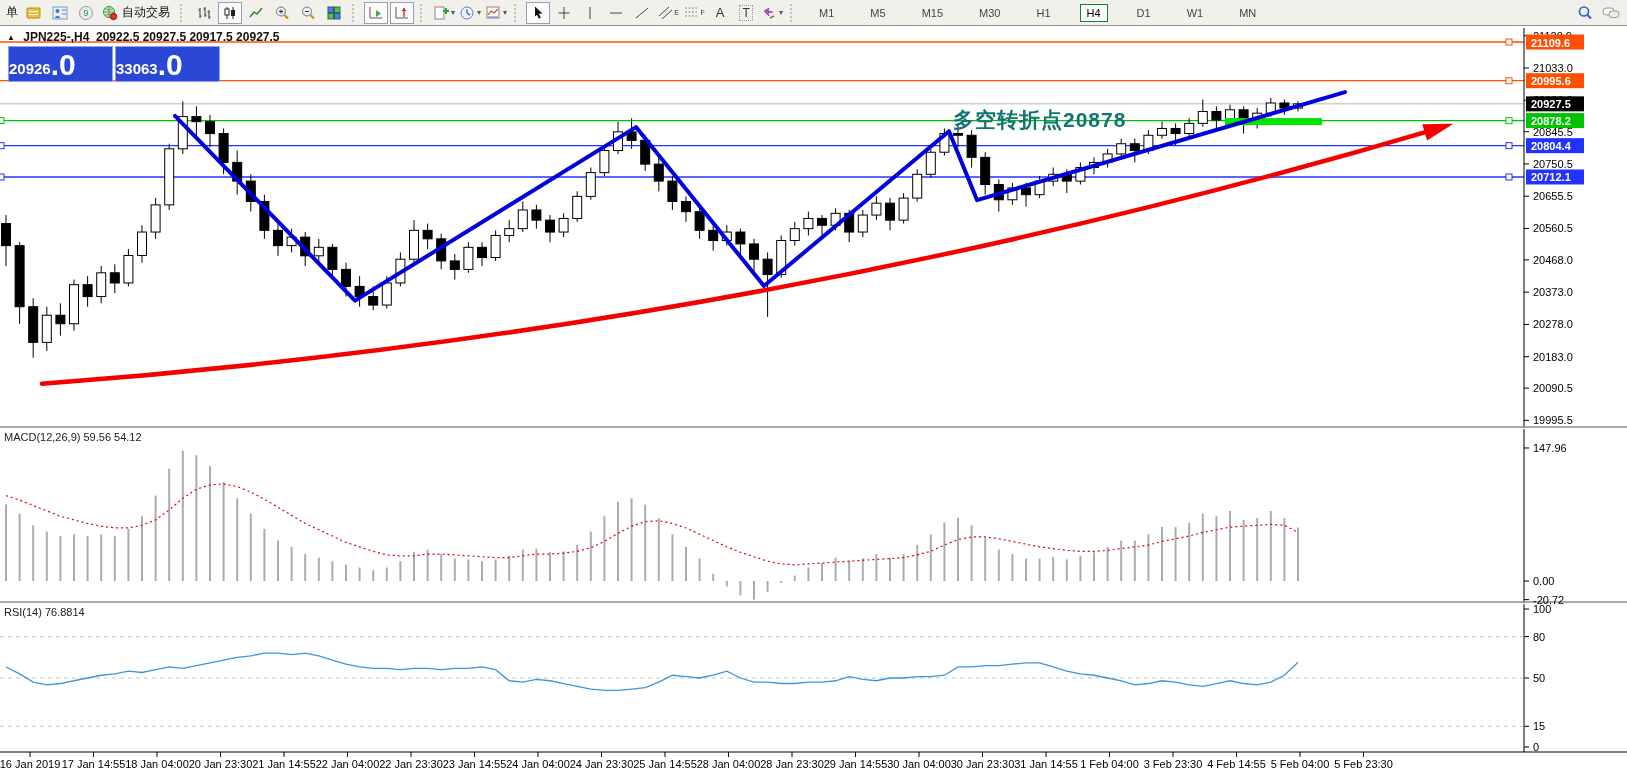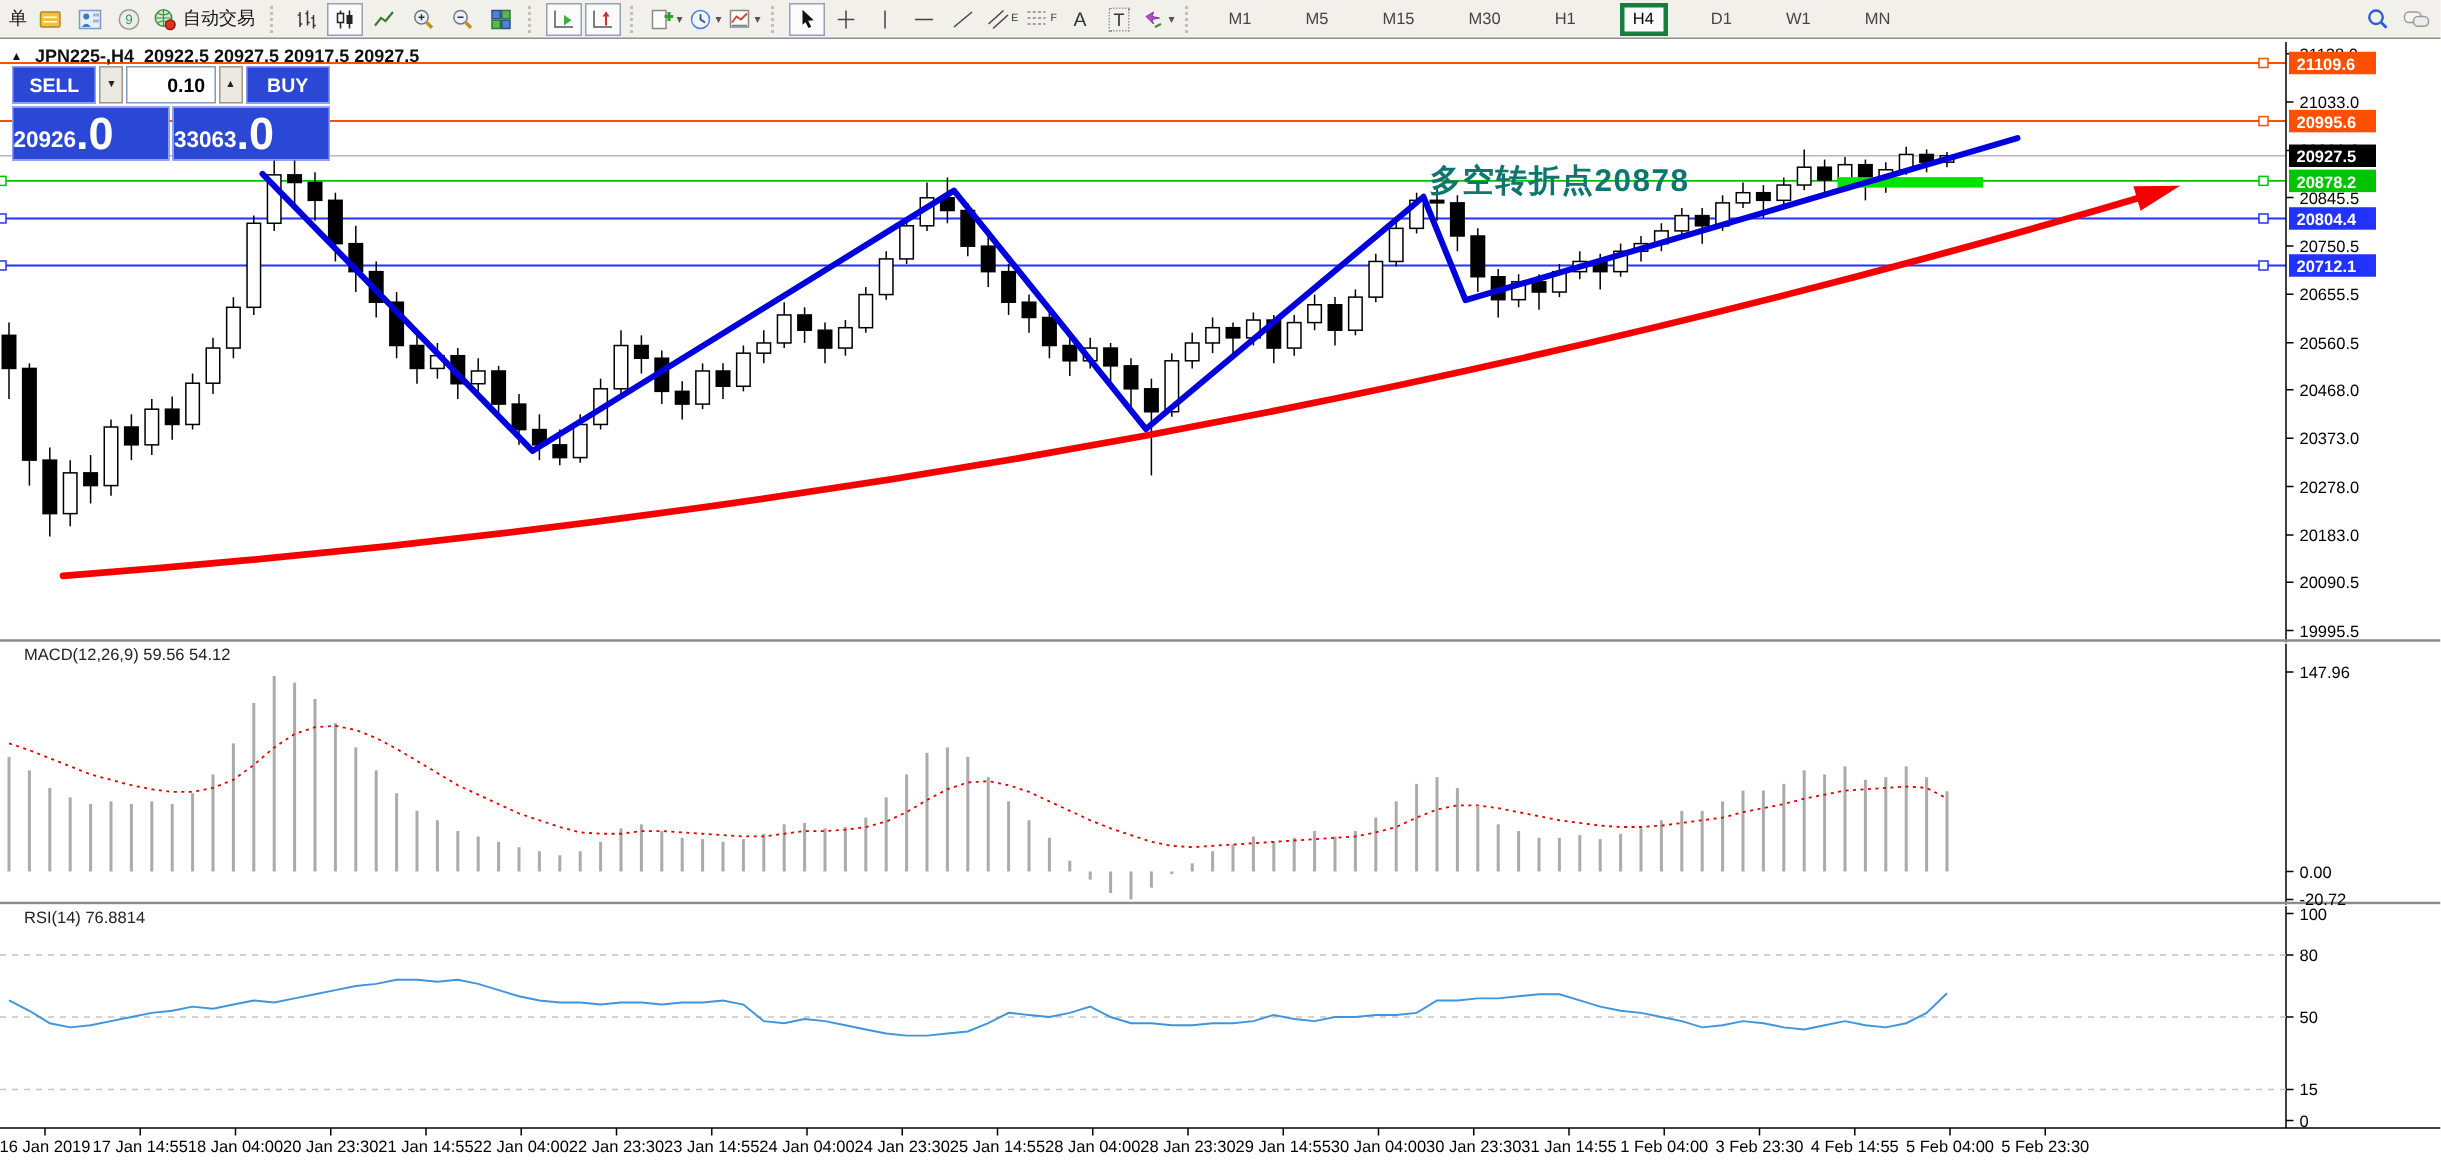--- a/index.html
+++ b/index.html
@@ -7,29 +7,29 @@
   
   .toolbar{position:absolute;top:0;left:0;width:1627px;height:26px;z-index:5;
     background:#f2f0ea;border-bottom:1px solid #8f8f94;display:flex;align-items:center;
     padding:0 3px;box-sizing:border-box;}
   .tb-btn{height:22px;min-width:24px;display:inline-flex;align-items:center;justify-content:center;
     margin:0 1px;border:1px solid transparent;box-sizing:border-box;color:#333;}
   .tb-btn.active{border:1px solid #96a0b4;background:#fbfbfb;}
   .tb-text{font-size:12px;color:#111;padding:0 3px;white-space:nowrap;}
   .grip{width:4px;height:18px;border-left:2px dotted #c0bfba;margin:0 5px;}
   .tf{font-size:11px;color:#444;padding:2px 6px;margin:0 11px;border:1px solid transparent;}
-  .tf.active{border:3px solid #15803d;background:#fbfbfb;color:#000;}
+  .tf.active{border:1px solid #15803d;background:#fbfbfb;color:#000;}
   .caret{font-size:8px;color:#555;margin-left:2px;}
   .tb-right{margin-left:auto;display:flex;align-items:center;}
   
   #chart-svg{position:absolute;top:0;left:0;z-index:1;}
   .title-row{position:absolute;left:7px;top:30px;z-index:3;font-size:12px;font-weight:bold;
     color:#111;white-space:nowrap;}
   .title-row .tri{font-size:8px;margin-right:5px;position:relative;top:-1px;}
-  .pane-label{position:absolute;left:16px;z-index:3;font-size:11px;color:#222;white-space:nowrap;}
+  .pane-label{position:absolute;left:4px;z-index:3;font-size:11px;color:#222;white-space:nowrap;}
   #macd-label{top:431px;}
   #rsi-label{top:606px;}
   .annotation{position:absolute;left:953px;top:106px;z-index:3;font-size:21px;font-weight:bold;
     color:#0f766e;white-space:nowrap;letter-spacing:1px;}
   
   .trade-panel{position:absolute;left:8px;top:44px;z-index:4;width:212px;}
   .tp-row{display:flex;gap:2px;}
   .tp-btn{width:57px;height:25px;background:#2b47d6;border:1px solid #8fa0f0;color:#fff;
     font-size:13px;font-weight:bold;display:flex;align-items:center;justify-content:center;
     box-sizing:border-box;}
@@ -680,27 +680,20 @@
     </g>
   </svg>
 
 <div class="title-row">
   <span class="tri">▲</span>
   <span>JPN225-,H4</span>&nbsp;&nbsp;<span>20922.5 20927.5 20917.5 20927.5</span>
 </div>
 
 <div class="trade-panel">
   <div class="tp-row">
-    <div class="tp-btn">SELL</div>
-    <div class="tp-spin">▼</div>
-    <div class="tp-vol">0.10</div>
-    <div class="tp-spin">▲</div>
-    <div class="tp-btn">BUY</div>
-  </div>
-  <div class="tp-row">
     <div class="tp-price">
       <span class="main">20926</span>
         <span class="big">.0</span>
     </div>
     <div class="tp-price">
       <span class="main">33063</span>
         <span class="big">.0</span>
     </div>
   </div>
 </div>

